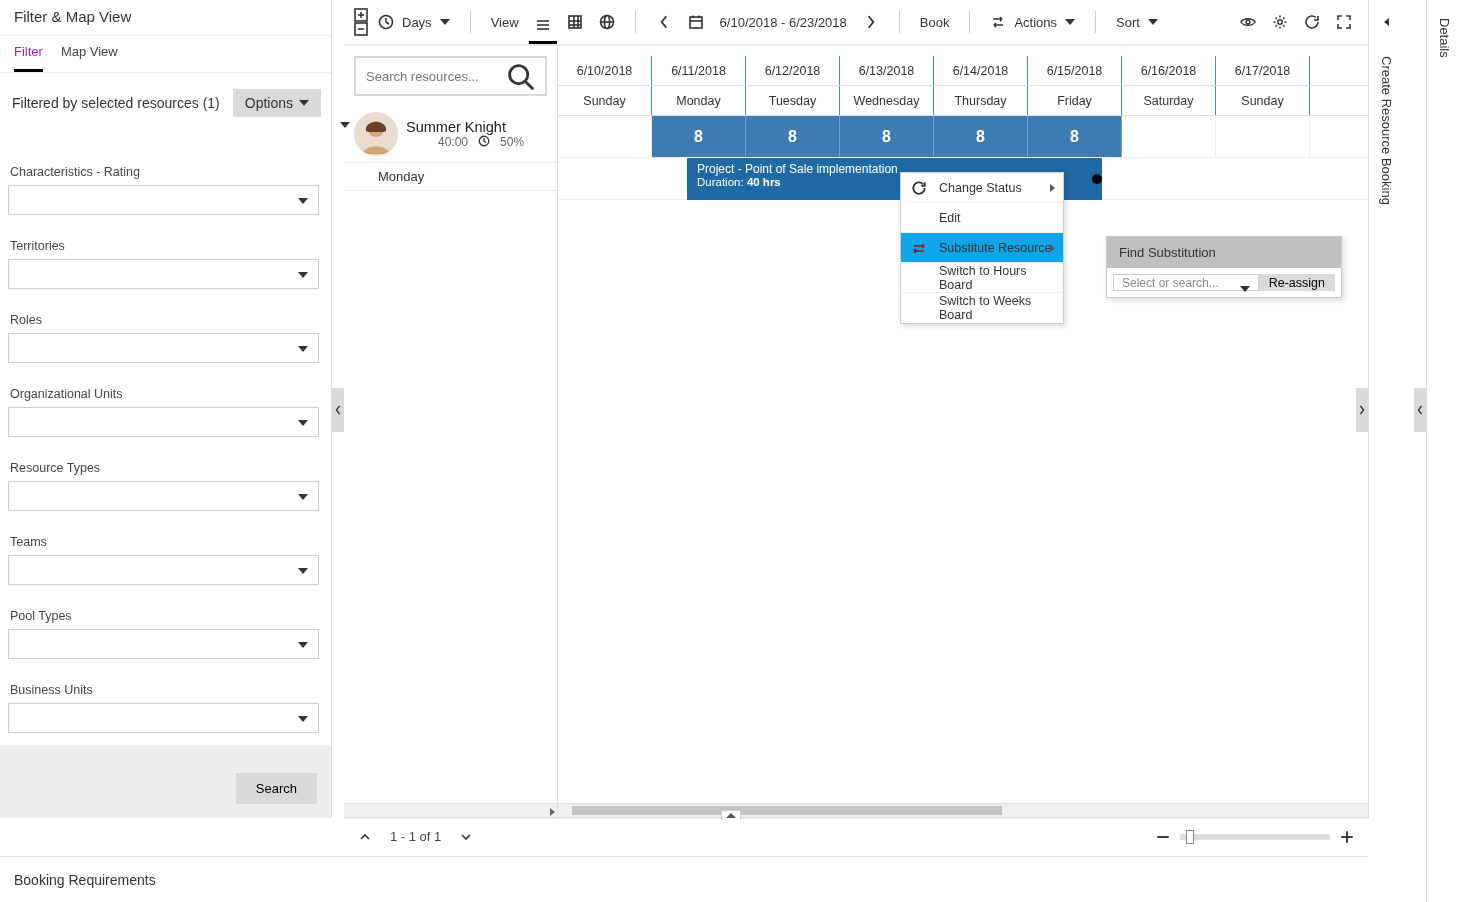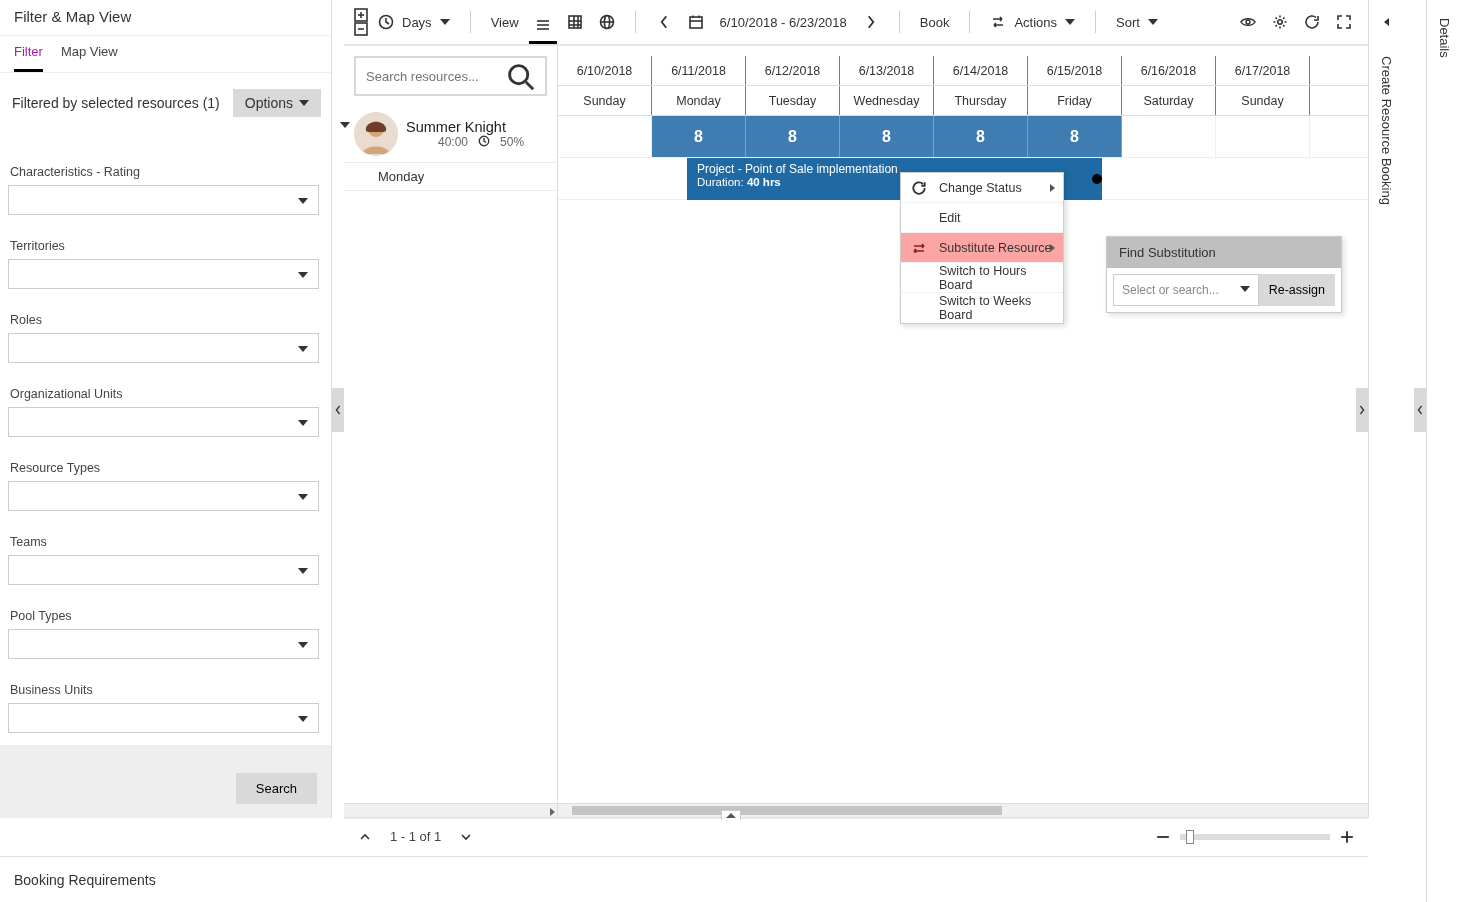--- a/index.html
+++ b/index.html
@@ -67,27 +67,27 @@
   .task-bar .dur { font-size:11.5px;}
   .task-dot { position:absolute; width:10px; height:10px; background:#000; border-radius:50%; }
   .board-hscroll { position:absolute; left:0; right:0; bottom:0; height:14px; border-top:1px solid #ddd; background:#f0f0f0;}
   .board-hscroll .track { position:absolute; left:14px; right:14px; top:2px; bottom:2px; }
   .board-hscroll .thumb { position:absolute; left:0; width:55%; top:0; bottom:0; background:#c4c4c4;}
   
   
   .ctx-menu { position:absolute; left:900px; top:172px; width:164px; background:#fff; border:1px solid #ccc; box-shadow:2px 2px 6px rgba(0,0,0,.15); z-index:50; }
   .ctx-item { display:flex; align-items:center; height:30px; font-size:12.5px; color:#333; padding-left:38px; position:relative; cursor:pointer; border-bottom:1px solid #f2f2f2;}
   .ctx-item:last-child { border-bottom:none; }
-  .ctx-item.hover { background:#fca5a5; }
+  .ctx-item.hover { background:#0ea5e9; }
   .ctx-item .ico { position:absolute; left:10px; width:16px; height:16px; display:flex; align-items:center; justify-content:center;}
   .ctx-item .sub-arrow { position:absolute; right:8px; border-top:4px solid transparent; border-bottom:4px solid transparent; border-left:5px solid #555;}
   .sub-popover { position:absolute; left:1106px; top:236px; width:236px; background:#fff; border:1px solid #ccc; box-shadow:2px 2px 6px rgba(0,0,0,.15); z-index:60; }
   .sub-popover .title { background:#bfbfbf; padding:8px 12px; font-size:13px;}
   .sub-popover .row2 { display:flex; padding:6px;}
-  .sub-popover .select { flex:1; height:32px; border:1px solid #ccc; position:relative; font-size:12px; color:#888; padding-left:8px; display:flex; align-items:center;}
+  .sub-popover .select { flex:1; height:17px; border:1px solid #ccc; position:relative; font-size:12px; color:#888; padding-left:8px; display:flex; align-items:center;}
   .sub-popover .select::after { content:""; position:absolute; right:8px; top:11px; border-left:5px solid transparent; border-right:5px solid transparent; border-top:6px solid #333;}
   .sub-popover .btn { background:#d9d9d9; border:none; padding:0 10px; font-size:12.5px; cursor:pointer; }
 
   
   .status-bar { position:absolute; left:344px; right:94px; bottom:48px; height:36px; display:flex; align-items:center; justify-content:space-between; padding:0 14px; background:#fff; border-top:1px solid #eee;}
   .status-bar .nav { display:flex; align-items:center; gap:18px; font-size:13px; color:#444;}
   .status-bar .nav svg { width:14px; height:14px; cursor:pointer;}
   .zoom { display:flex; align-items:center; gap:10px; }
   .zoom .track { width:150px; height:6px; background:#ddd; position:relative; }
   .zoom .handle { position:absolute; left:6px; top:-4px; width:8px; height:14px; background:#fff; border:1px solid #888;}

